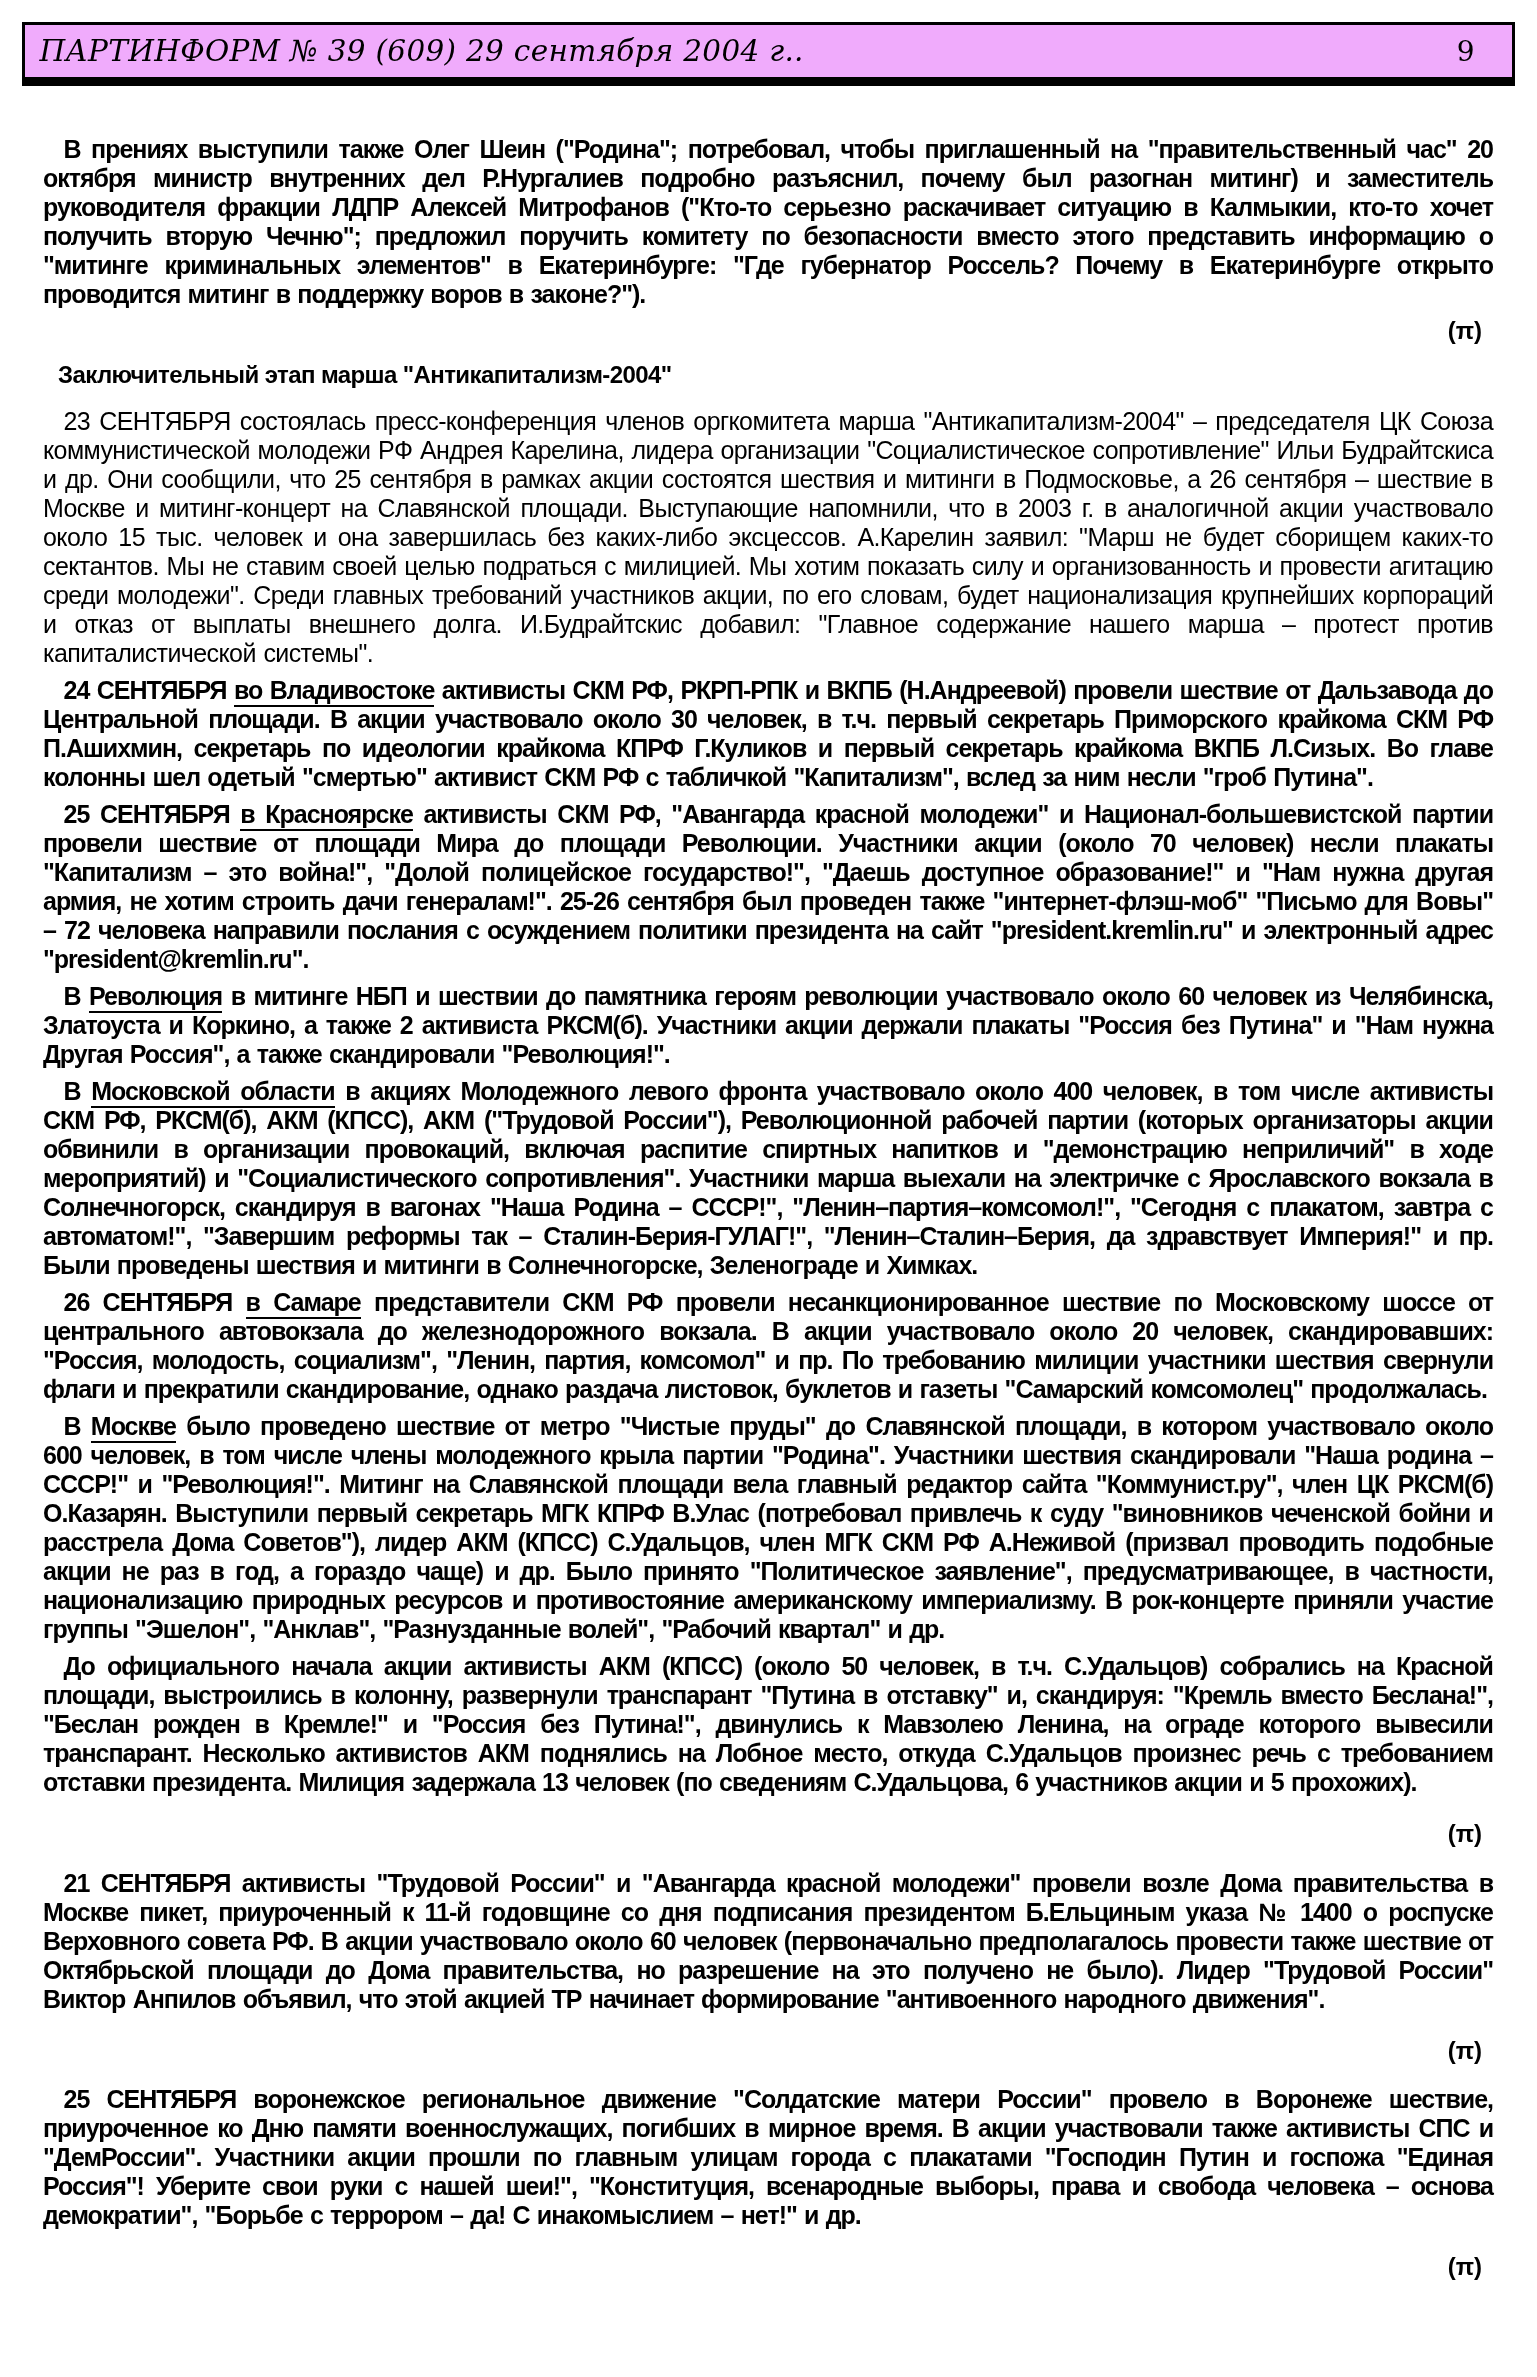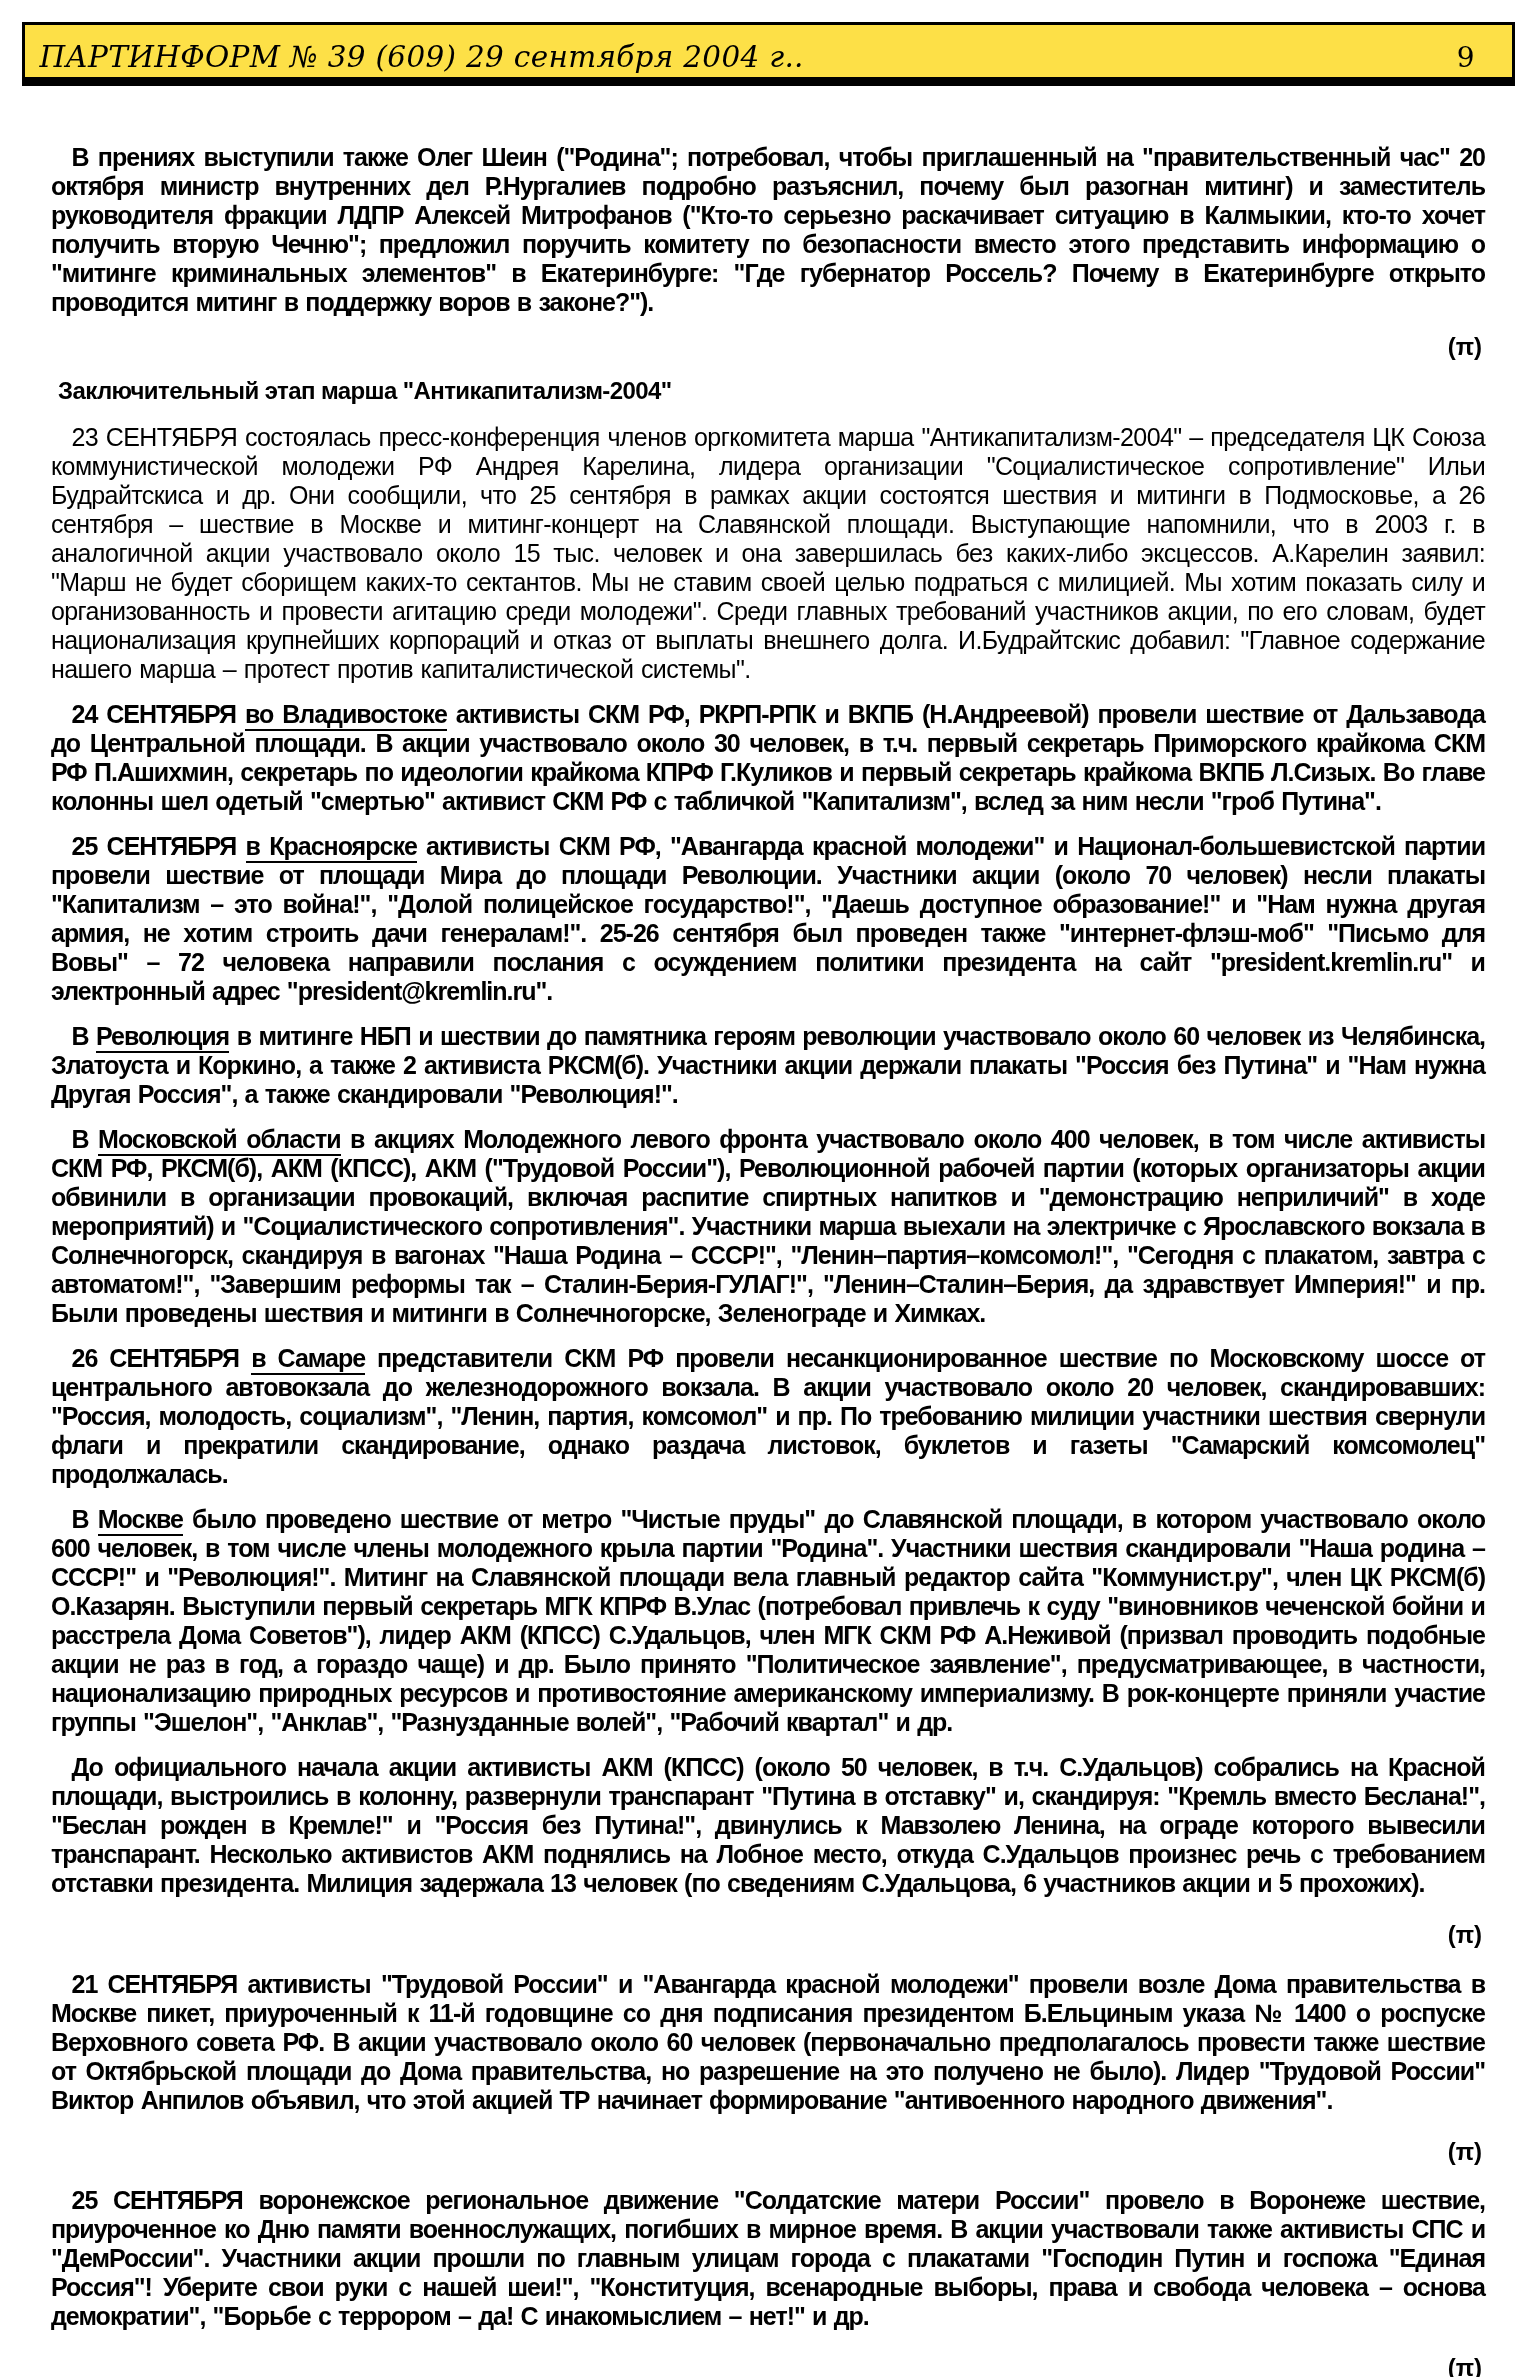--- a/index.html
+++ b/index.html
@@ -8,40 +8,40 @@
     position:relative;overflow:hidden;
     font-family:"Liberation Sans",sans-serif;
     box-sizing:border-box;
   }
   .header-box{
     margin:22.4px 22.4px 0 22.4px;
     border:3.8px solid #000;
     border-bottom-width:9.6px;
     box-sizing:border-box;
     height:64px;
-    display:flex;justify-content:space-between;align-items:flex-end;
+    display:flex;justify-content:space-between;align-items:center;
     padding:3.8px 37px 3.8px 14px;
-    background:#fde047;
+    background:#f0abfc;
   }
   .header-title{
     font-family:"DejaVu Serif","Liberation Serif",serif;
     font-style:italic;
     font-size:29.5px;
     letter-spacing:0.3px;
     white-space:nowrap;
   }
   .page-number{
     font-family:"DejaVu Serif","Liberation Serif",serif;
     font-size:28px;
   }
   .body-col{
     padding:41px 36px 0 35px;
   }
   .para{
-    margin:16px;
+    margin:8px;
     text-indent:20.5px;
     font-size:25px;
     line-height:29px;
     text-align:justify;
     letter-spacing:-1px;
     word-spacing:1.3px;
   }
   .w-bold{font-weight:bold;}
   .w-normal{font-weight:normal;letter-spacing:-0.6px;}
   .section-heading{

